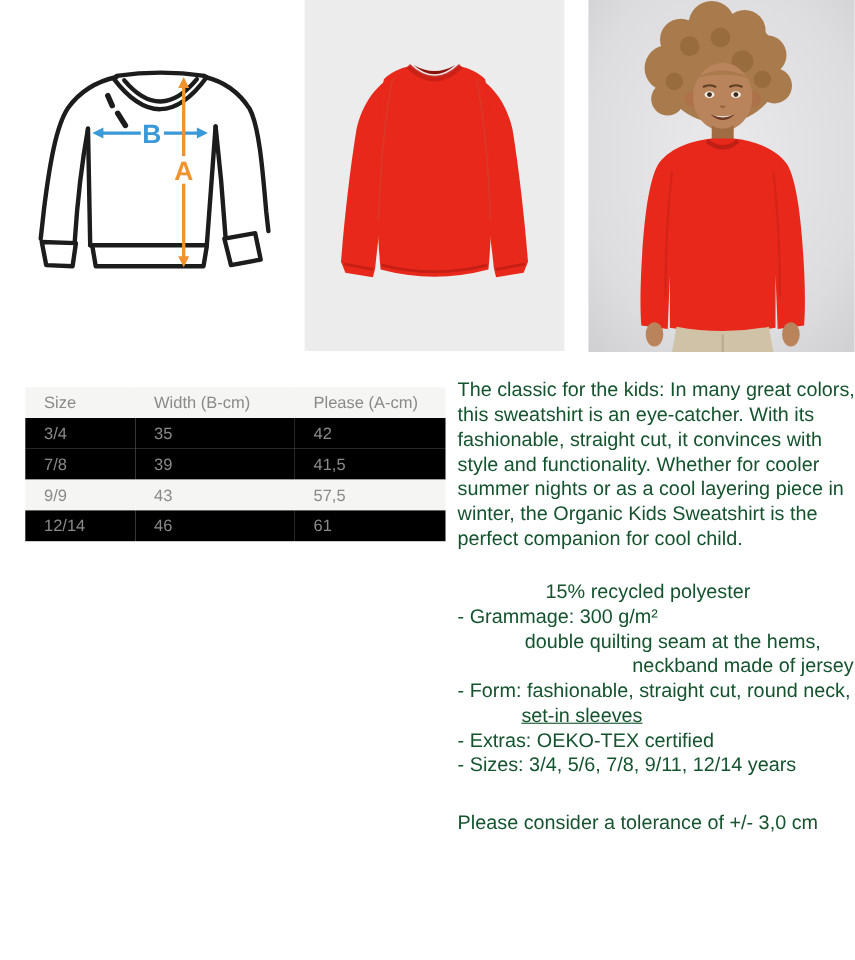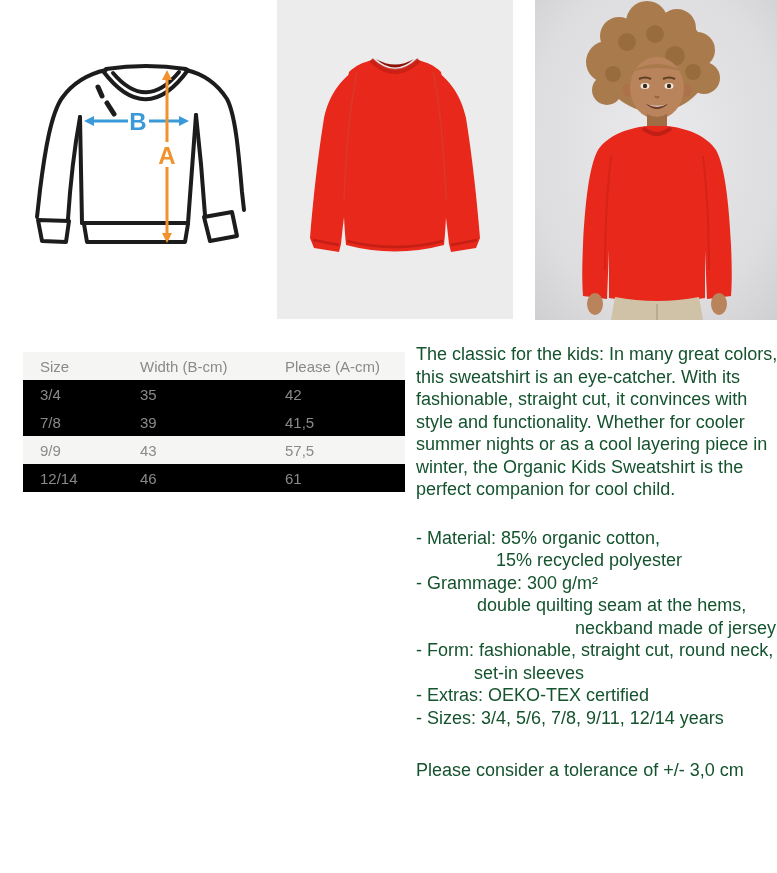--- a/index.html
+++ b/index.html
@@ -216,25 +216,24 @@
       <div class="tline">The classic for the kids: In many great colors,</div>
       <div class="tline">this sweatshirt is an eye-catcher. With its</div>
       <div class="tline">fashionable, straight cut, it convinces with</div>
       <div class="tline">style and functionality. Whether for cooler</div>
       <div class="tline">summer nights or as a cool layering piece in</div>
       <div class="tline">winter, the Organic Kids Sweatshirt is the</div>
       <div class="tline">perfect companion for cool child.</div>
     </div>
   <div class="spacer-p"></div>
   <div>
-      <div class="tline">- Material: 85% organic cotton,</div>
       <div class="tline" style="padding-left: 80px;">15% recycled polyester</div>
       <div class="tline">- Grammage: 300 g/m²</div>
       <div class="tline" style="padding-left: 61px;">double quilting seam at the hems,</div>
       <div class="tline" style="padding-left: 63px; text-align: right;">neckband made of jersey</div>
       <div class="tline">- Form: fashionable, straight cut, round neck,</div>
-      <div class="tline" style="padding-left: 58px;">set-in sleeves</div>
+      <div class="tline" style="padding-left: 58px; text-decoration: underline;">set-in sleeves</div>
       <div class="tline">- Extras: OEKO-TEX certified</div>
       <div class="tline">- Sizes: 3/4, 5/6, 7/8, 9/11, 12/14 years</div>
     </div>
   <div class="spacer-t"></div>
   <div class="tline">Please consider a tolerance of +/- 3,0 cm</div>
 </div>
 
 </body></html>

